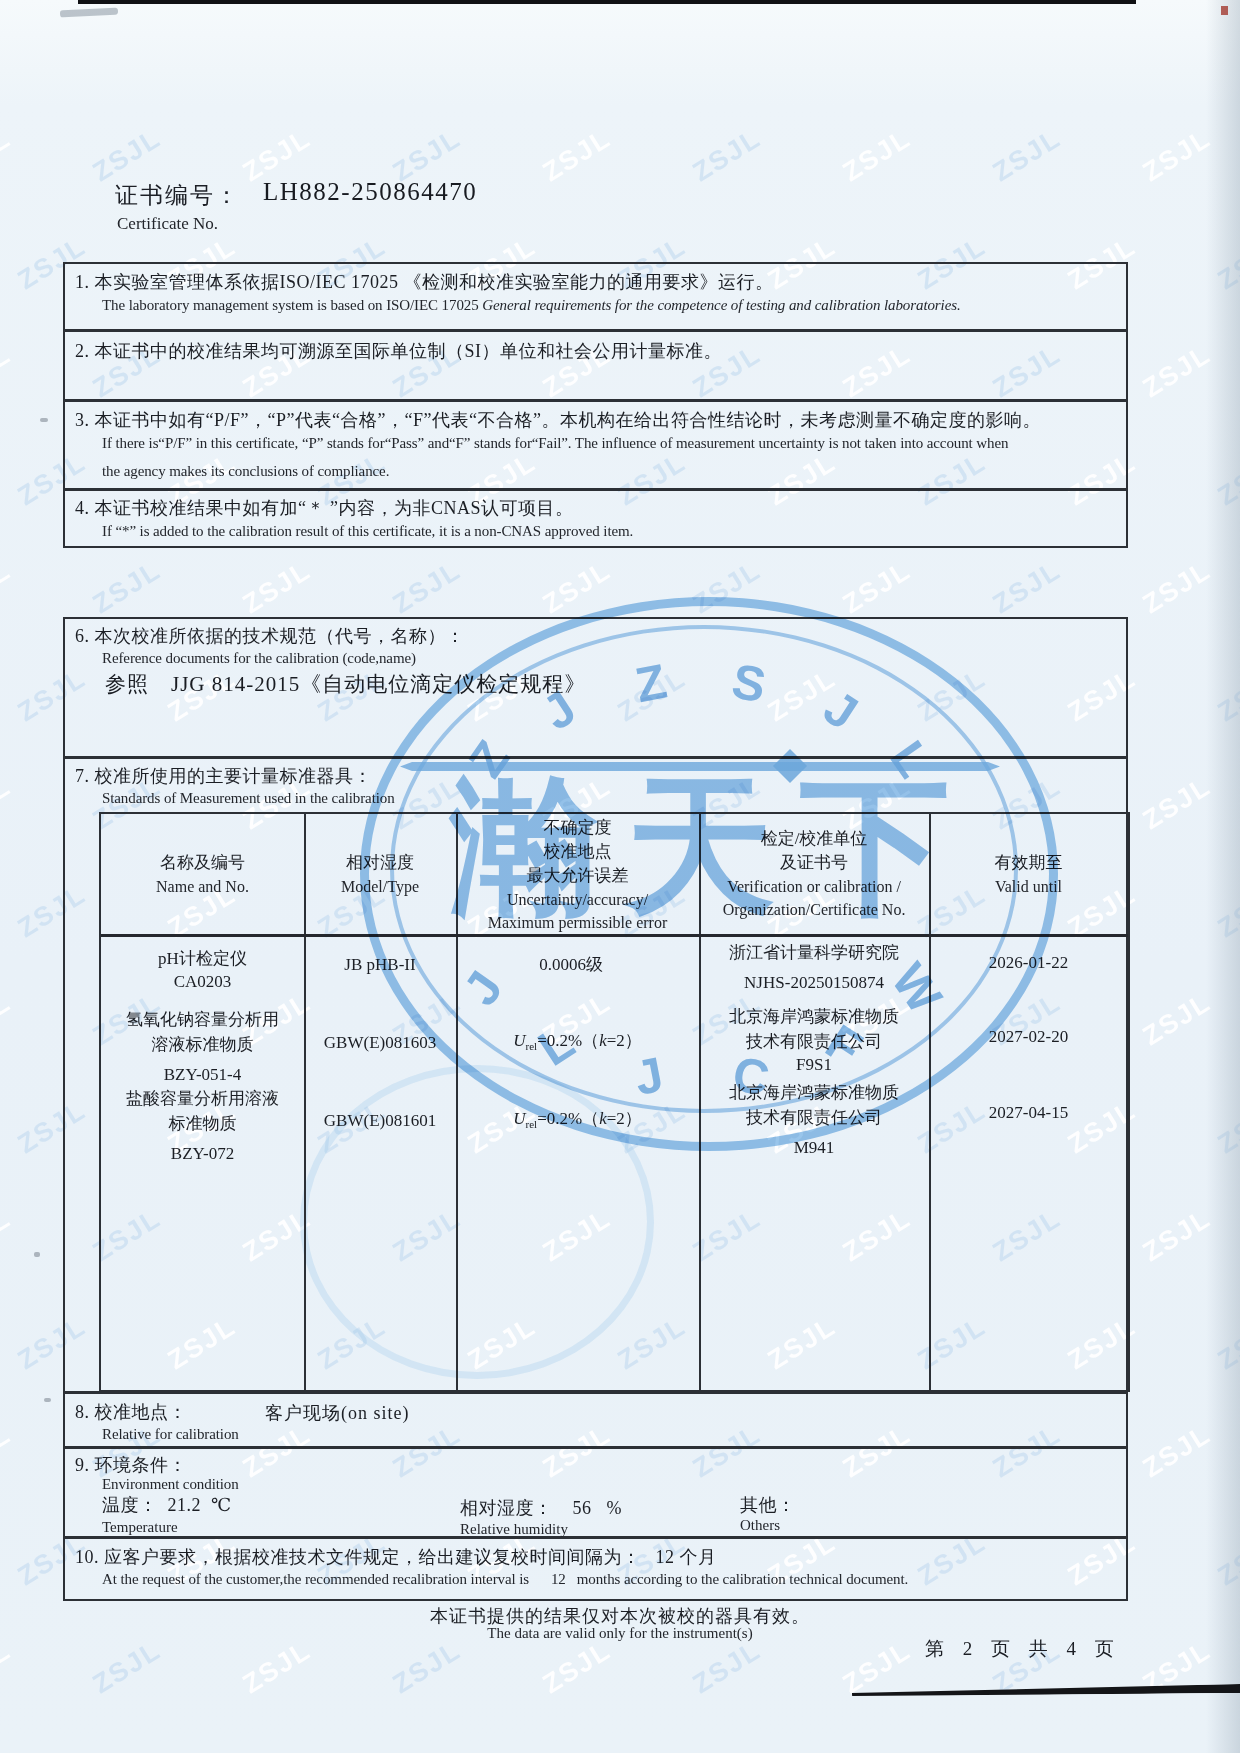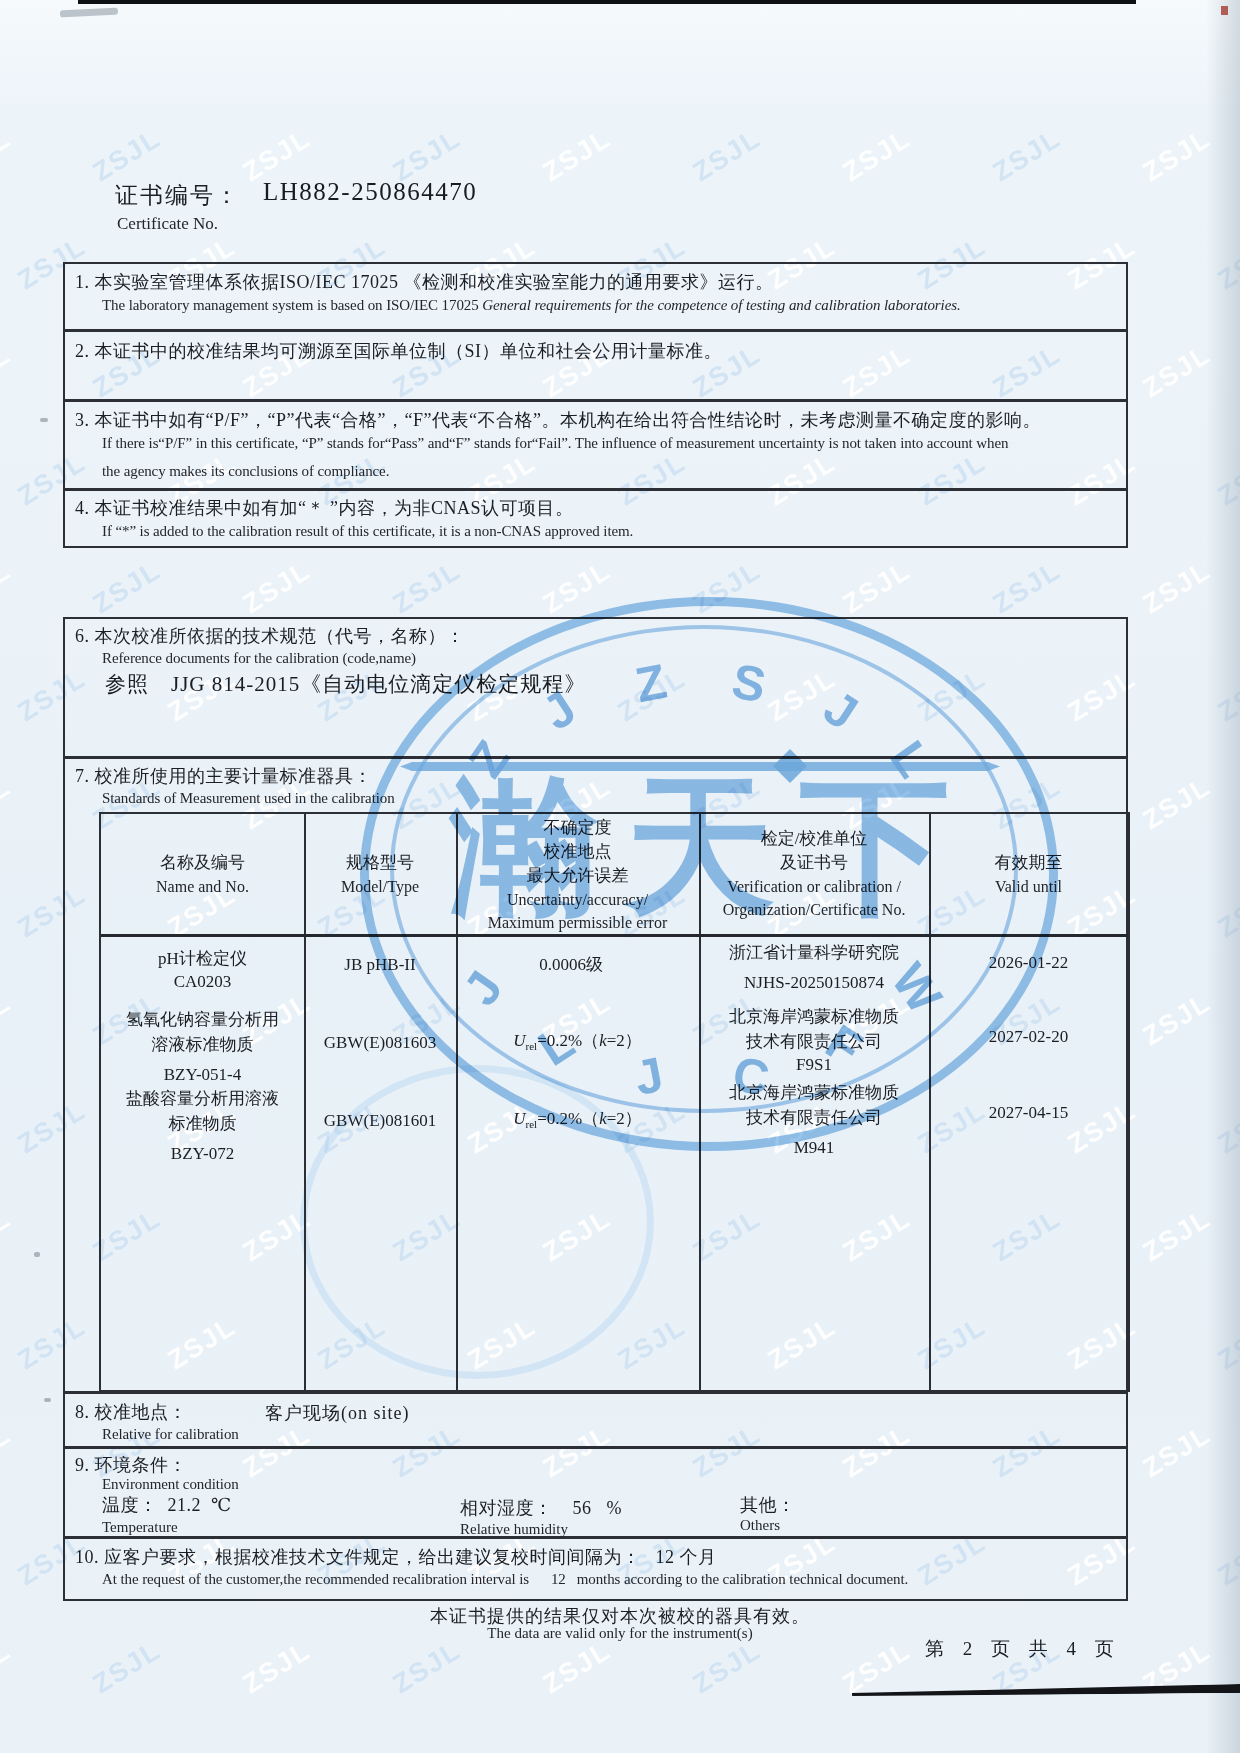--- a/index.html
+++ b/index.html
@@ -296,21 +296,21 @@
         <div class="vl" style="left:355px"></div>
         <div class="vl" style="left:598px"></div>
         <div class="vl" style="left:828px"></div>
         <div class="hline"></div>
 
         <div class="hcell" style="left:0;width:203px">
           <div class="hzh">名称及编号</div>
           <div class="hen">Name and No.</div>
         </div>
         <div class="hcell" style="left:203px;width:152px">
-          <div class="hzh">规格型号</div>
+          <div class="hzh">相对湿度</div>
           <div class="hen">Model/Type</div>
         </div>
         <div class="hcell hc3" style="left:355px;width:243px">
           <div class="hzh">不确定度</div>
           <div class="hzh">校准地点</div>
           <div class="hzh">最大允许误差</div>
           <div class="hen">Uncertainty/accuracy/</div>
           <div class="hen">Maximum permissible error</div>
         </div>
         <div class="hcell" style="left:828px;width:199px">

